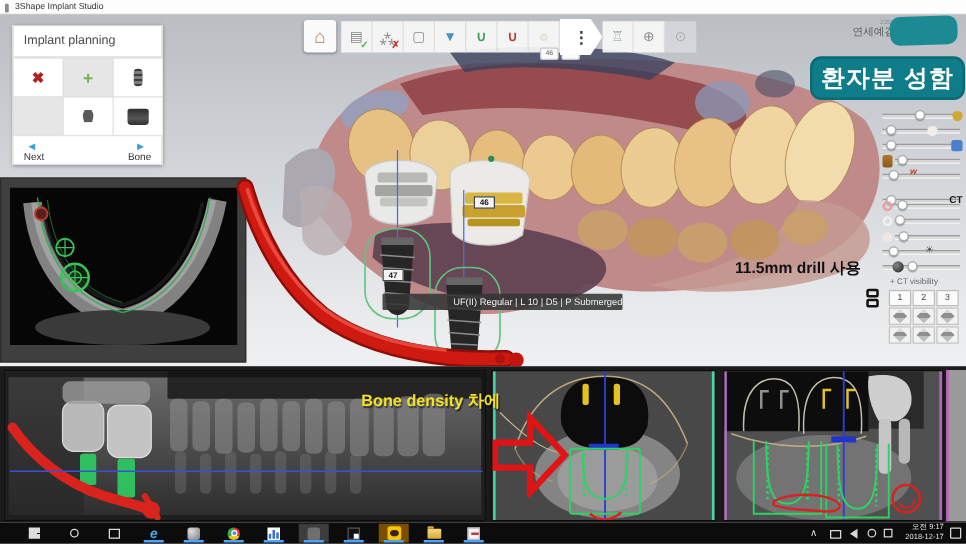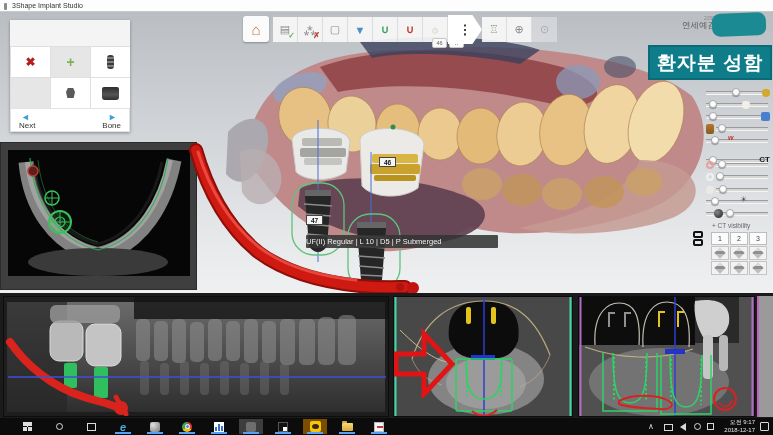--- a/index.html
+++ b/index.html
@@ -26,36 +26,36 @@
   .step{width:25px;height:25px;background:rgba(248,248,248,.92);border-right:1px solid #ddd;display:flex;align-items:center;justify-content:center;position:relative;font-size:11px;color:#8a8a8a;}
   .step.active{width:34px;height:29px;background:#fff;border:none;clip-path:polygon(0 0,72% 0,100% 50%,72% 100%,0 100%);box-shadow:0 1px 3px rgba(0,0,0,.4);z-index:2;color:#333;font-weight:bold;}
   .step.faded{opacity:.4;border-right:none;}
   .stepmark{position:absolute;right:2px;bottom:2px;font-size:8px;font-weight:bold;}
   .toothbtns{left:432px;top:26px;display:flex;gap:2px;}
   .tbtn{width:15px;height:10px;background:#fafafa;border:1px solid #c8c8c8;border-radius:2px;font-size:5.5px;color:#666;text-align:center;line-height:8px;}
   
   .clinic{left:682px;top:8px;font-size:8.5px;color:#5a5a5a;}
   .clinicnum{left:704px;top:3px;font-size:5px;color:#8a8a8a;}
   .redact1{left:712px;top:1px;width:54px;height:23px;background:#1c8a92;border-radius:8px;transform:rotate(-2deg);}
-  .namebox{left:648px;top:33px;width:124px;height:35px;background:#0e7d89;border:2px solid #0a6a75;border-radius:0;color:#fff;font-size:19px;font-weight:bold;display:flex;align-items:center;justify-content:center;letter-spacing:1px;}
+  .namebox{left:648px;top:33px;width:124px;height:35px;background:#0e7d89;border:2px solid #0a6a75;border-radius:9px;color:#fff;font-size:19px;font-weight:bold;display:flex;align-items:center;justify-content:center;letter-spacing:1px;}
   
   .slider{height:10px;width:64px;left:706px;}
   .track{position:absolute;left:0;top:4px;width:62px;height:2px;background:#d6d6d6;box-shadow:0 1px 0 #f5f5f5,0 -1px 0 #9b9b9b;}
   .knob{position:absolute;top:0;width:8px;height:8px;background:#fdfdfd;border:1px solid #aaa;border-radius:50%;box-shadow:0 1px 1px rgba(0,0,0,.3);}
   .ct-vis{left:712px;top:210px;font-size:6.5px;color:#666;}
   .viewbtns{left:711px;top:220px;display:flex;gap:1px;}
   .vbtn{width:18px;height:13px;background:#fbfbfb;border:1px solid #bdbdbd;font-size:7px;color:#444;text-align:center;line-height:12px;}
   .cubegrid{left:711px;top:234px;width:58px;display:flex;flex-wrap:wrap;gap:1px;}
   .cube{width:18px;height:14px;background:#f2f2f2;border:1px solid #c4c4c4;display:flex;align-items:center;justify-content:center;}
   .cube i{display:block;width:8px;height:8px;background:linear-gradient(135deg,#d8d8d8 30%,#8f8f8f 30% 60%,#bdbdbd 60%);transform:rotate(45deg);}
   .stackicon{left:693px;top:219px;width:12px;height:17px;}
   .stackicon i{display:block;width:10px;height:7px;border:2px solid #111;border-radius:2px;margin-bottom:1px;}
   
   .imp-tag{background:#f5f5f5;border:1px solid #444;color:#111;font-size:6.5px;font-weight:bold;text-align:center;line-height:9px;}
-  .tooltip{left:306px;top:223px;width:192px;height:13px;background:rgba(52,52,52,.88);color:#f0f0f0;font-size:7.5px;line-height:13px;text-align:left;border-radius:1px;}
+  .tooltip{left:306px;top:223px;width:192px;height:13px;background:rgba(52,52,52,.88);color:#f0f0f0;font-size:7.5px;line-height:13px;text-align:right;border-radius:1px;}
   .notes{left:588px;top:189px;color:#101010;font-size:12.5px;font-weight:bold;line-height:27px;white-space:nowrap;}
   
   .ctpanel{left:0;top:130px;width:197px;height:148px;background:#3f3f3f;border:1px solid #2c2c2c;}
   
   .bstrip{left:0;top:293px;width:773px;height:125px;background:#1b1b1b;}
   .bframe{background:#2e2e2e;border:1px solid #0d0d0d;}
   .anno{left:292px;top:310px;color:#f1e226;font-size:13px;font-weight:bold;line-height:27px;white-space:nowrap;text-shadow:1px 1px 1px rgba(0,0,0,.6);z-index:8;}
   
   .taskbar{left:0;top:418px;width:773px;height:17px;background:#0c0c0c;z-index:20;}
   .tb-ico{position:absolute;top:1px;width:24px;height:15px;display:flex;align-items:center;justify-content:center;}
@@ -166,23 +166,25 @@
       <path d="M 198,140 C 208,172 227,209 259,235 C 284,254 318,264 356,268" stroke="#f2544a" stroke-width="3" fill="none" stroke-linecap="round" opacity=".8"></path>
       <circle cx="413" cy="276" r="6" fill="#c41410"></circle>
       <circle cx="400" cy="275" r="4" fill="#b01210"></circle>
     </svg>
 
     <div class="abs imp-tag" style="left:379px;top:145px;width:17px;height:10px">46</div>
     <div class="abs imp-tag" style="left:306px;top:203px;width:17px;height:10px">47</div>
     <div class="abs tooltip">UF(II) Regular | L 10 | D5 | P Submerged</div>
 
     <div class="abs notes">
+      <div>11.5mm drill 사용</div>
     </div>
 
     <div class="abs lpanel">
+      <div class="abs lp-title">Implant planning</div>
       <div class="abs lp-grid">
         <div style="display:flex;flex-wrap:wrap;gap:1px;padding:1px 0 0 1px;width:120px">
           <div class="lp-cell" style="background:#fff">
               <span style="color:#b42020;font-weight:bold;font-size:12px">✖</span>
             </div>
           <div class="lp-cell" style="background:#e6e6e6">
               <span style="color:#7cb055;font-weight:bold;font-size:14px">+</span>
             </div>
           <div class="lp-cell" style="background:#fff">
               <i class="implant-glyph"></i>
@@ -455,20 +457,21 @@
         <circle cx="146" cy="102" r="11" stroke="#d82222" stroke-width="2" fill="none"></circle>
         <path d="M 140,105 C 143,111 151,111 153,103" stroke="#d82222" stroke-width="1.5" fill="none"></path>
         <line x1="1.5" y1="0" x2="1.5" y2="119" stroke="#b06cc0" stroke-width="2"></line>
         <line x1="173.5" y1="0" x2="173.5" y2="119" stroke="#b06cc0" stroke-width="2"></line>
       </svg>
     </div>
 
     <div class="abs" style="left:757px;top:3px;width:16px;height:121px;background:#9a9a9a;border-left:2px solid #c060c0"></div>
 
     <div class="abs anno" style="left:289px;top:14px">
+      <div>Bone density 차에</div>
     </div>
     <svg class="abs" style="left:394px;top:35px;z-index:9" width="62" height="70">
       <path d="M 6,2 C 30,26 48,36 60,34" stroke="#cdb88a" stroke-width="1" fill="none"></path>
       <polygon points="2,26 30,26 30,6 58,36 30,66 30,46 2,46" fill="none" stroke="#e01414" stroke-width="5"></polygon>
     </svg>
   </div>
 
   <div class="abs taskbar">
     <div class="tb-ico" style="left:15px">
       <i style="width:9px;height:9px;background:conic-gradient(#ddd 0 25%,#0c0c0c 0 27%,#ddd 0 50%,#0c0c0c 0 52%,#ddd 0 75%,#0c0c0c 0 77%,#ddd 0)"></i>

